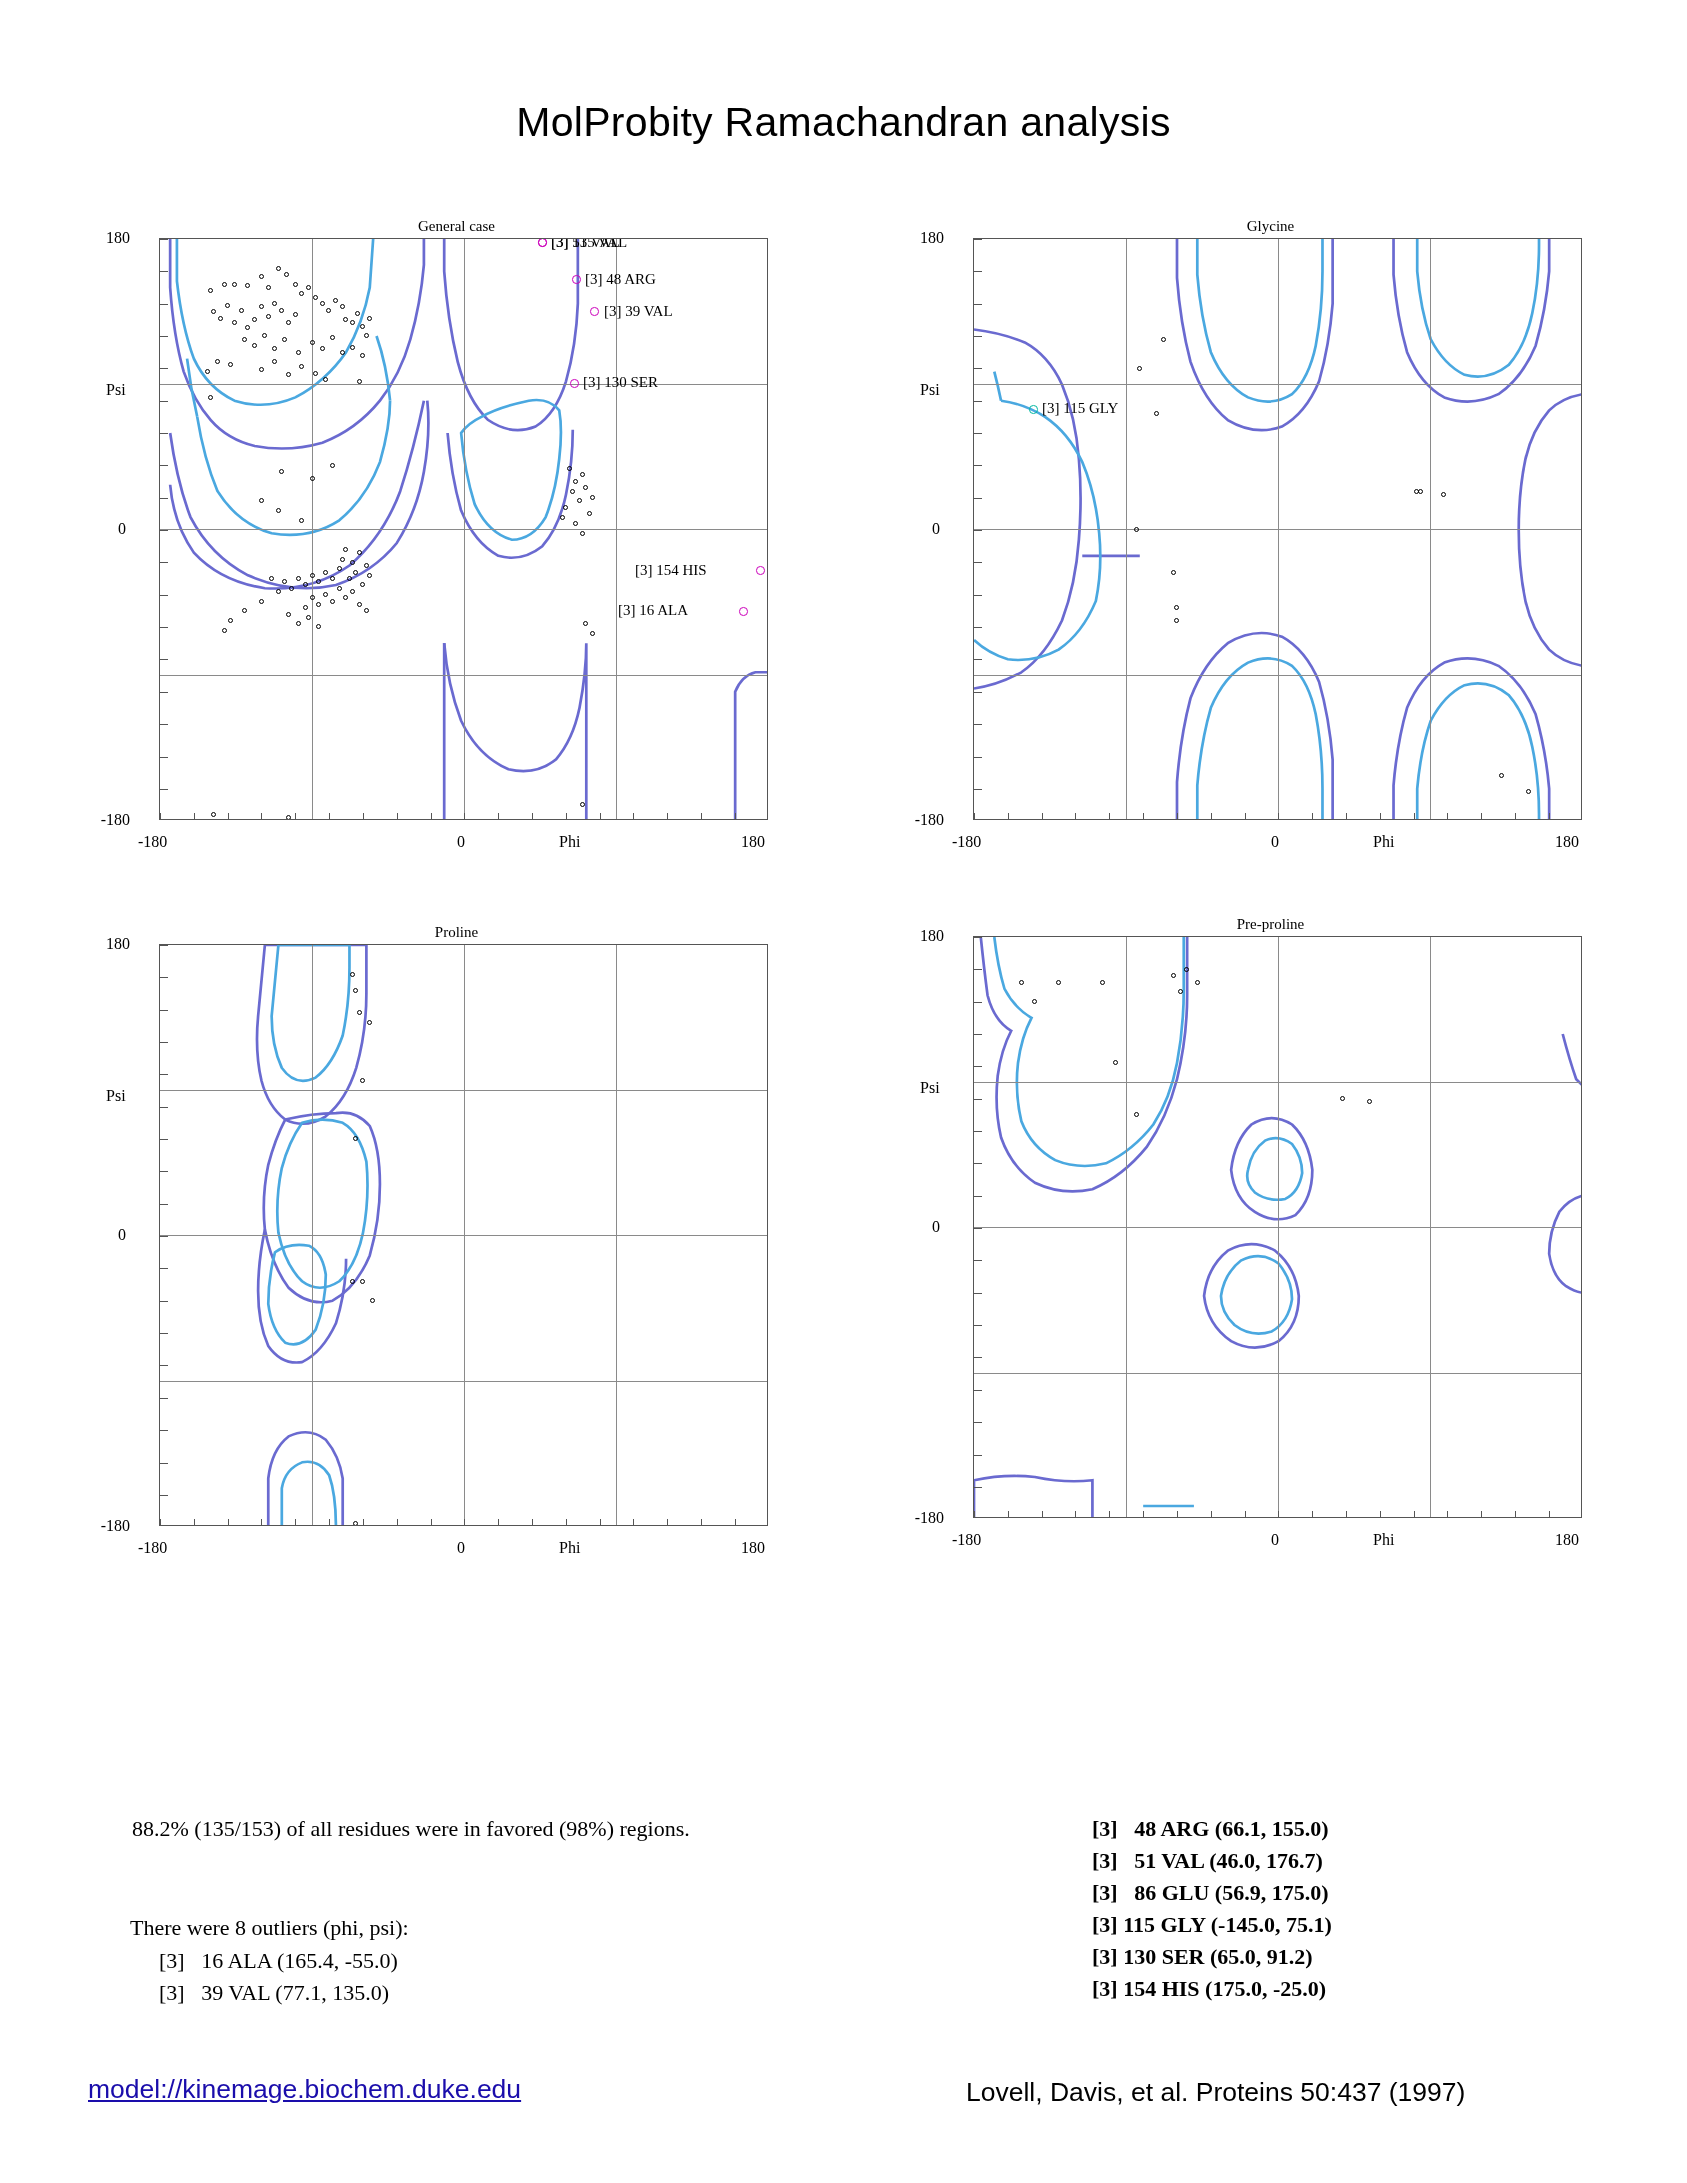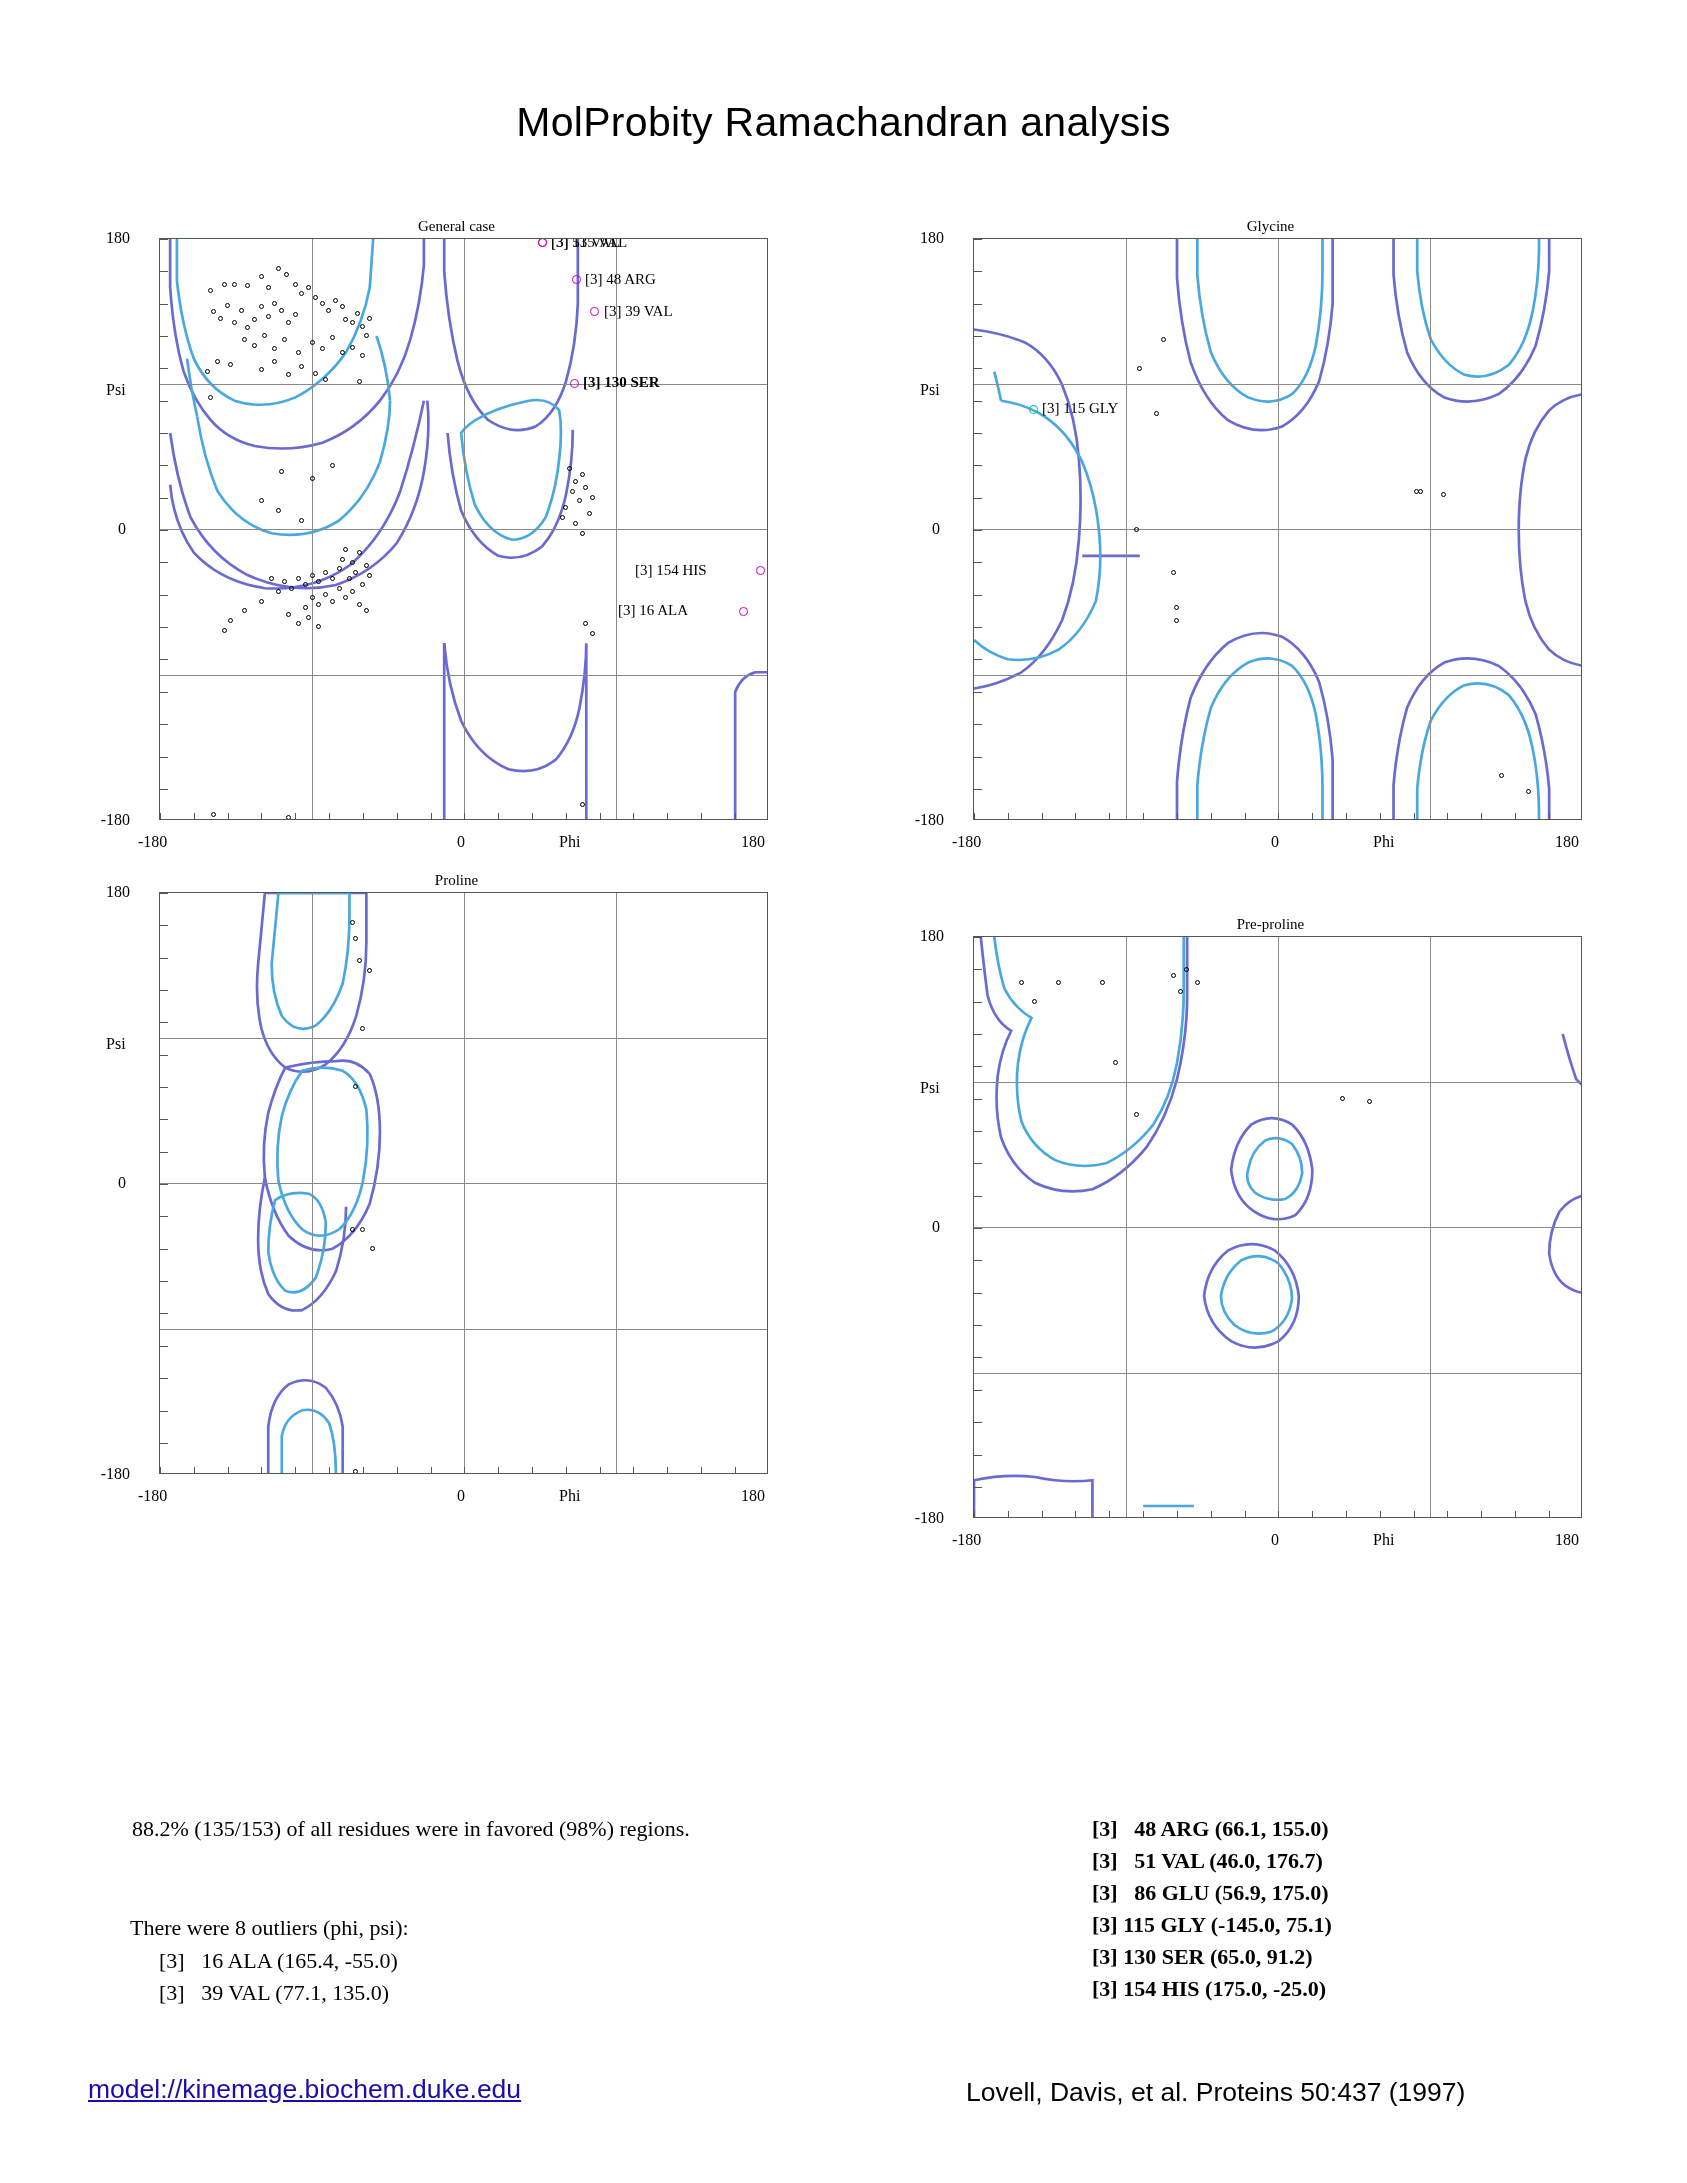--- a/index.html
+++ b/index.html
@@ -301,21 +301,21 @@
       <div class="outliers">
           <div class="outlier-dot" style="left: 378px; top: -1.1px;"></div>
           <div class="outlier-label" style="left: 391px; top: -5.4px;">[3] 135 VAL</div>
           <div class="outlier-dot" style="left: 378px; top: -1.1px;"></div>
           <div class="outlier-label" style="left: 391px; top: -5.4px;">[3]  51 VAL</div>
           <div class="outlier-dot" style="left: 412px; top: 36px;"></div>
           <div class="outlier-label" style="left: 425px; top: 32px;">[3]  48 ARG</div>
           <div class="outlier-dot" style="left: 430px; top: 68px;"></div>
           <div class="outlier-label" style="left: 444px; top: 64px;">[3]  39 VAL</div>
           <div class="outlier-dot" style="left: 410px; top: 140px;"></div>
-          <div class="outlier-label" style="left: 423px; top: 135px; font-weight: bold;">[3] 130 SER</div>
+          <div class="outlier-label" style="left: 423px; top: 135px;">[3] 130 SER</div>
           <div class="outlier-dot" style="left: 596px; top: 327px;"></div>
           <div class="outlier-label" style="left: 475px; top: 323px;">[3] 154 HIS</div>
           <div class="outlier-dot" style="left: 579px; top: 368px;"></div>
           <div class="outlier-label" style="left: 458px; top: 363px;">[3]  16 ALA</div>
         </div>
     <div class="tickmark" style="left: 0px; top: 574px; width: 1px; height: 8px;"></div>
         <div class="tickmark" style="left: 0px; top: 0px; width: 8px; height: 1px;"></div>
         <div class="tickmark" style="left: 34px; top: 574px; width: 1px; height: 8px;"></div>
         <div class="tickmark" style="left: 0px; top: 32px; width: 8px; height: 1px;"></div>
         <div class="tickmark" style="left: 68px; top: 574px; width: 1px; height: 8px;"></div>
@@ -444,21 +444,21 @@
       </div>
     <div class="tick-text" style="left:0px; top:10.6px;">180</div>
     <div class="tick-text" style="left:12px; top:302px;">0</div>
     <div class="tick-text" style="left:-5.3px; top:593px;">-180</div>
     <div class="tick-text" style="left:32px; top:615px;">-180</div>
     <div class="tick-text" style="left:351px; top:615px;">0</div>
     <div class="tick-text" style="left:635px; top:615px;">180</div>
     <div class="axis-label-phi" style="left:453px; top:615px;">Phi</div>
   </div>
 
-  <div class="plot" style="left:106px; top:872px; width:701px; height:655px;">
+  <div class="plot" style="left:106px; top:924px; width:701px; height:655px;">
     <div class="plot-title">Proline</div>
     <div class="axis-label-psi" style="top:172px;">Psi</div>
     <div class="plot-frame" style="width:609px; height:582px;">
       <svg class="contours" width="609" height="582" viewBox="0 0 360 360" preserveAspectRatio="none">
         <g fill="none" stroke-width="1.6" vector-effect="non-scaling-stroke">
           <path stroke="#6a6ad0" d="M62,0 Q60,22 58,44 Q56,66 60,84 Q64,100 74,108 Q86,114 98,106 Q110,96 116,76 Q122,54 122,30 L122,0 Z"></path>
           <path stroke="#6a6ad0" d="M74,108 Q68,120 64,136 Q60,156 62,176 Q66,198 76,212 Q88,224 102,220 Q116,212 124,192 Q130,170 130,148 Q130,126 124,112 Q116,102 104,104 Q90,104 74,108 Z"></path>
           <path stroke="#6a6ad0" d="M62,176 Q58,196 58,214 Q58,234 64,248 Q72,260 84,258 Q96,252 104,234 Q110,214 110,194"></path>
           <path stroke="#6a6ad0" d="M64,330 Q66,312 76,304 Q88,298 98,306 Q106,316 108,330 L108,360 L64,360 Z"></path>
           <path stroke="#4aa8e0" d="M70,0 Q68,22 66,44 Q66,62 72,76 Q80,88 92,82 Q102,74 108,56 Q112,36 112,14 L112,0 Z"></path>

